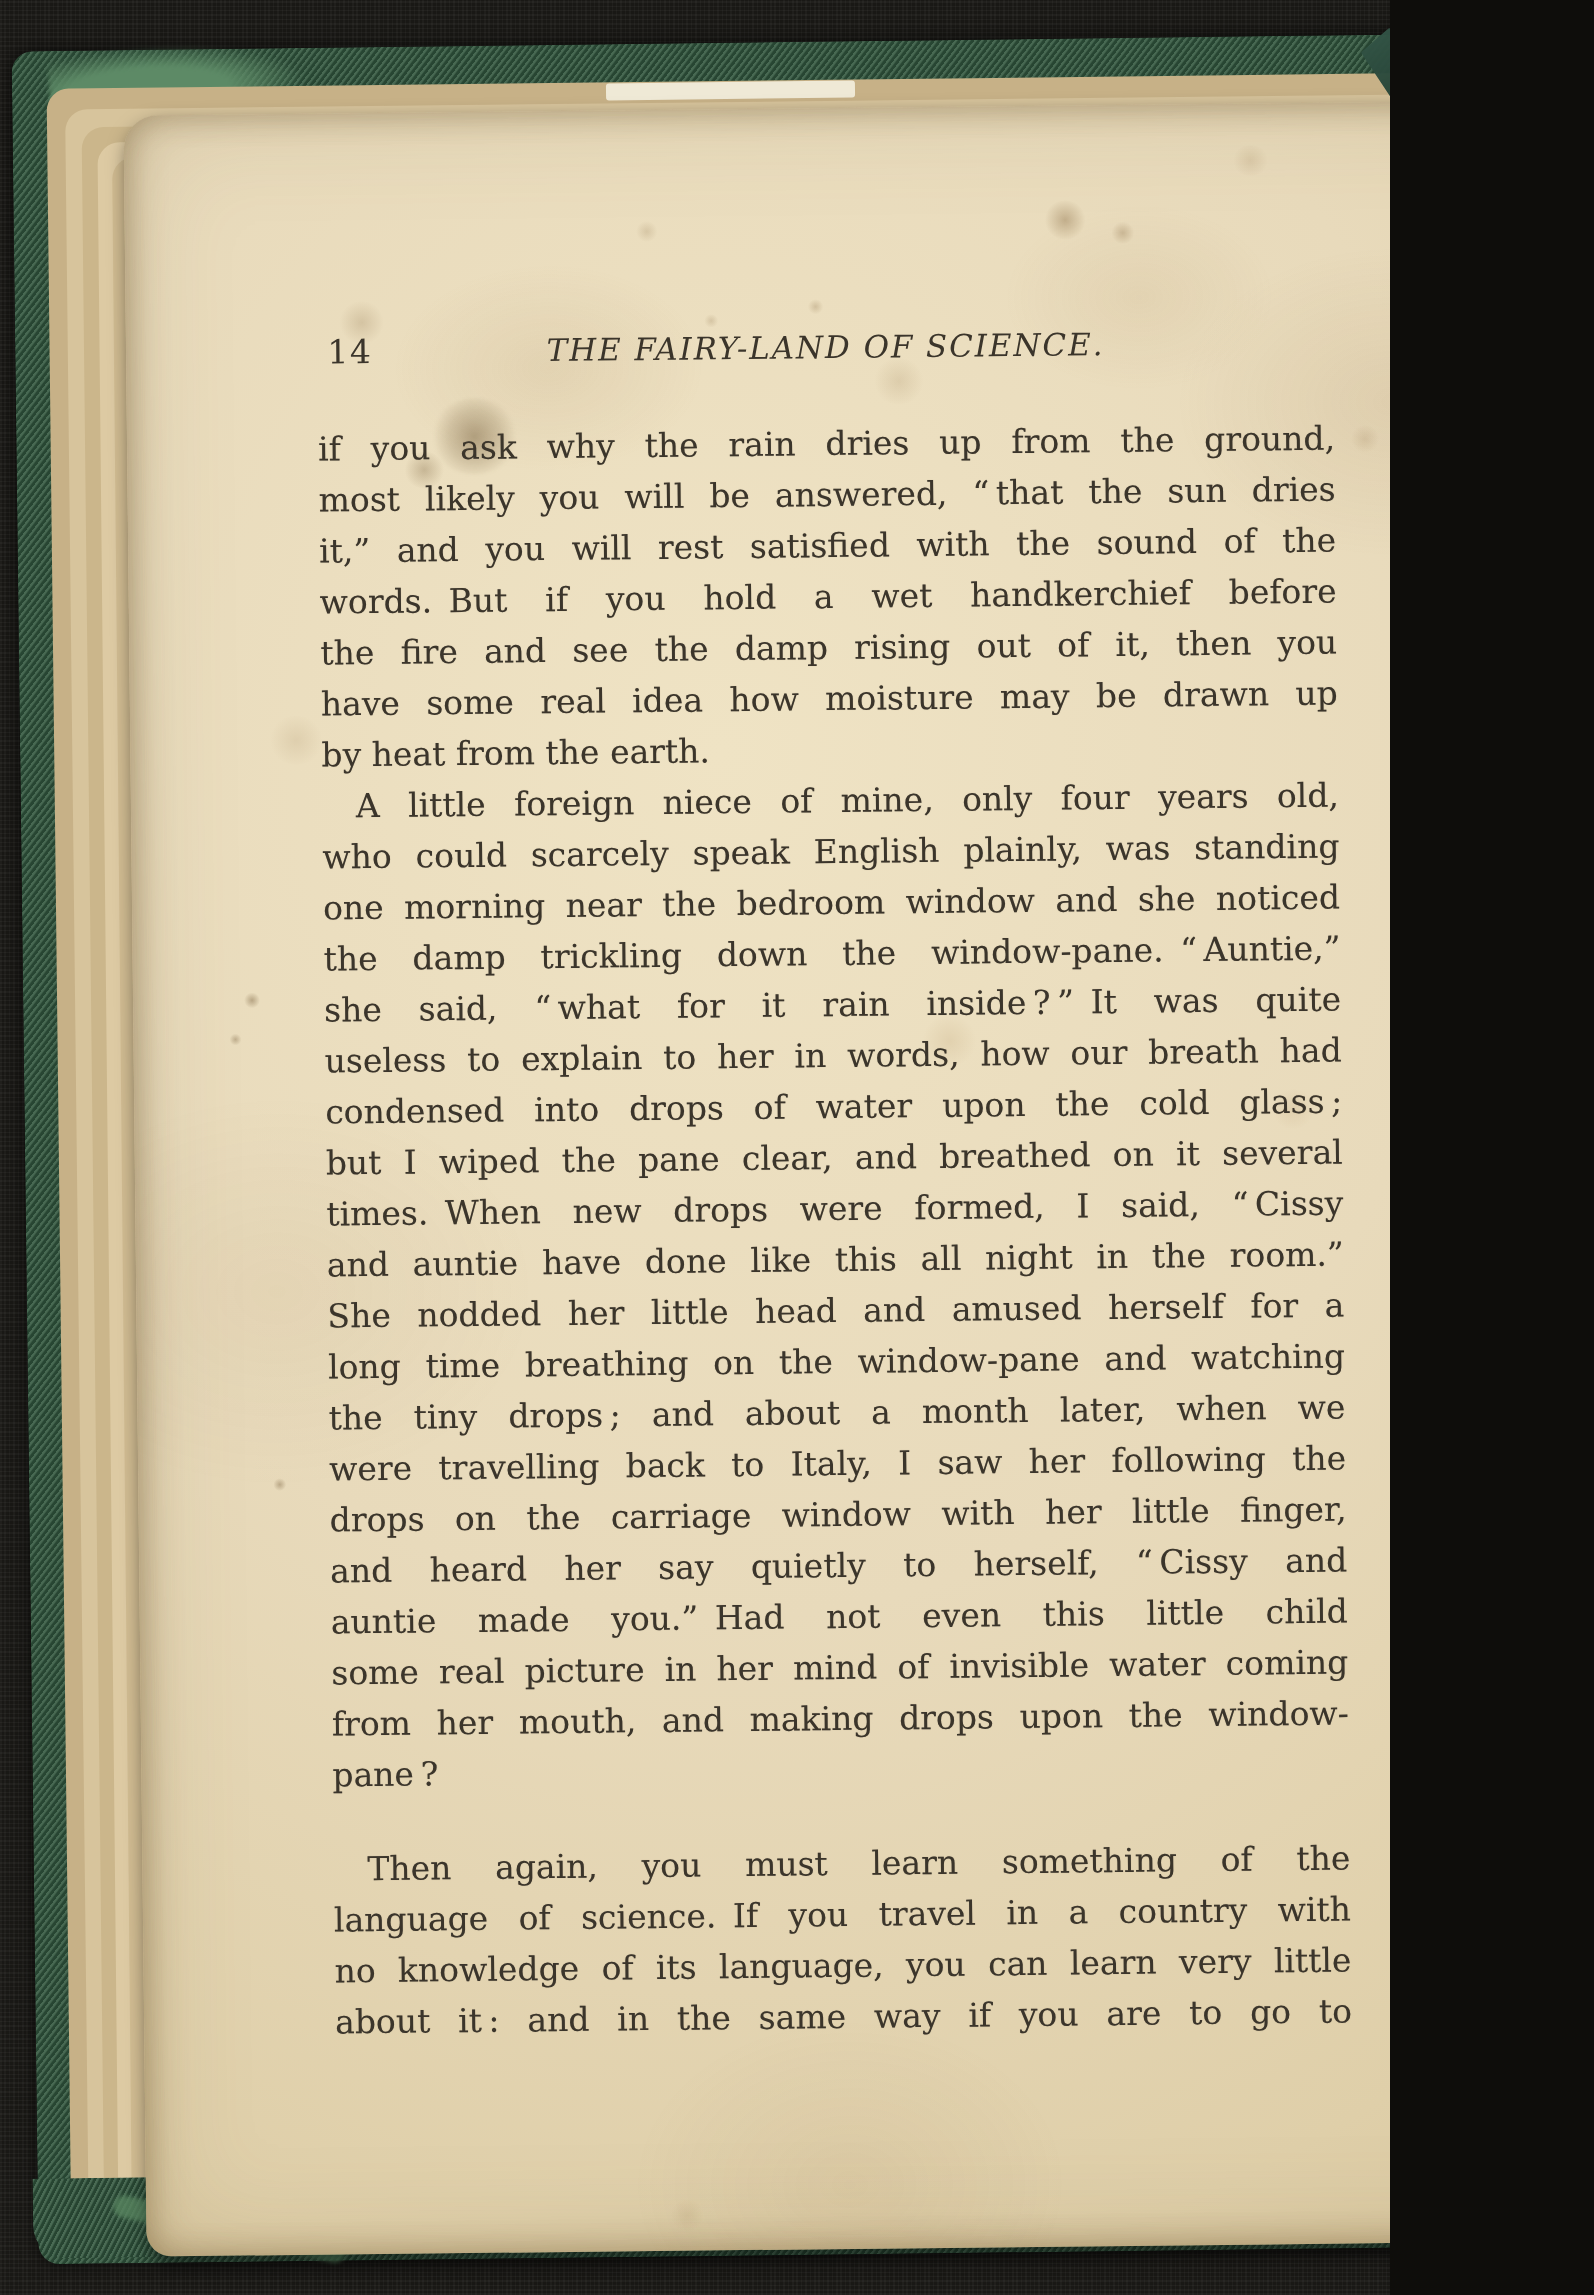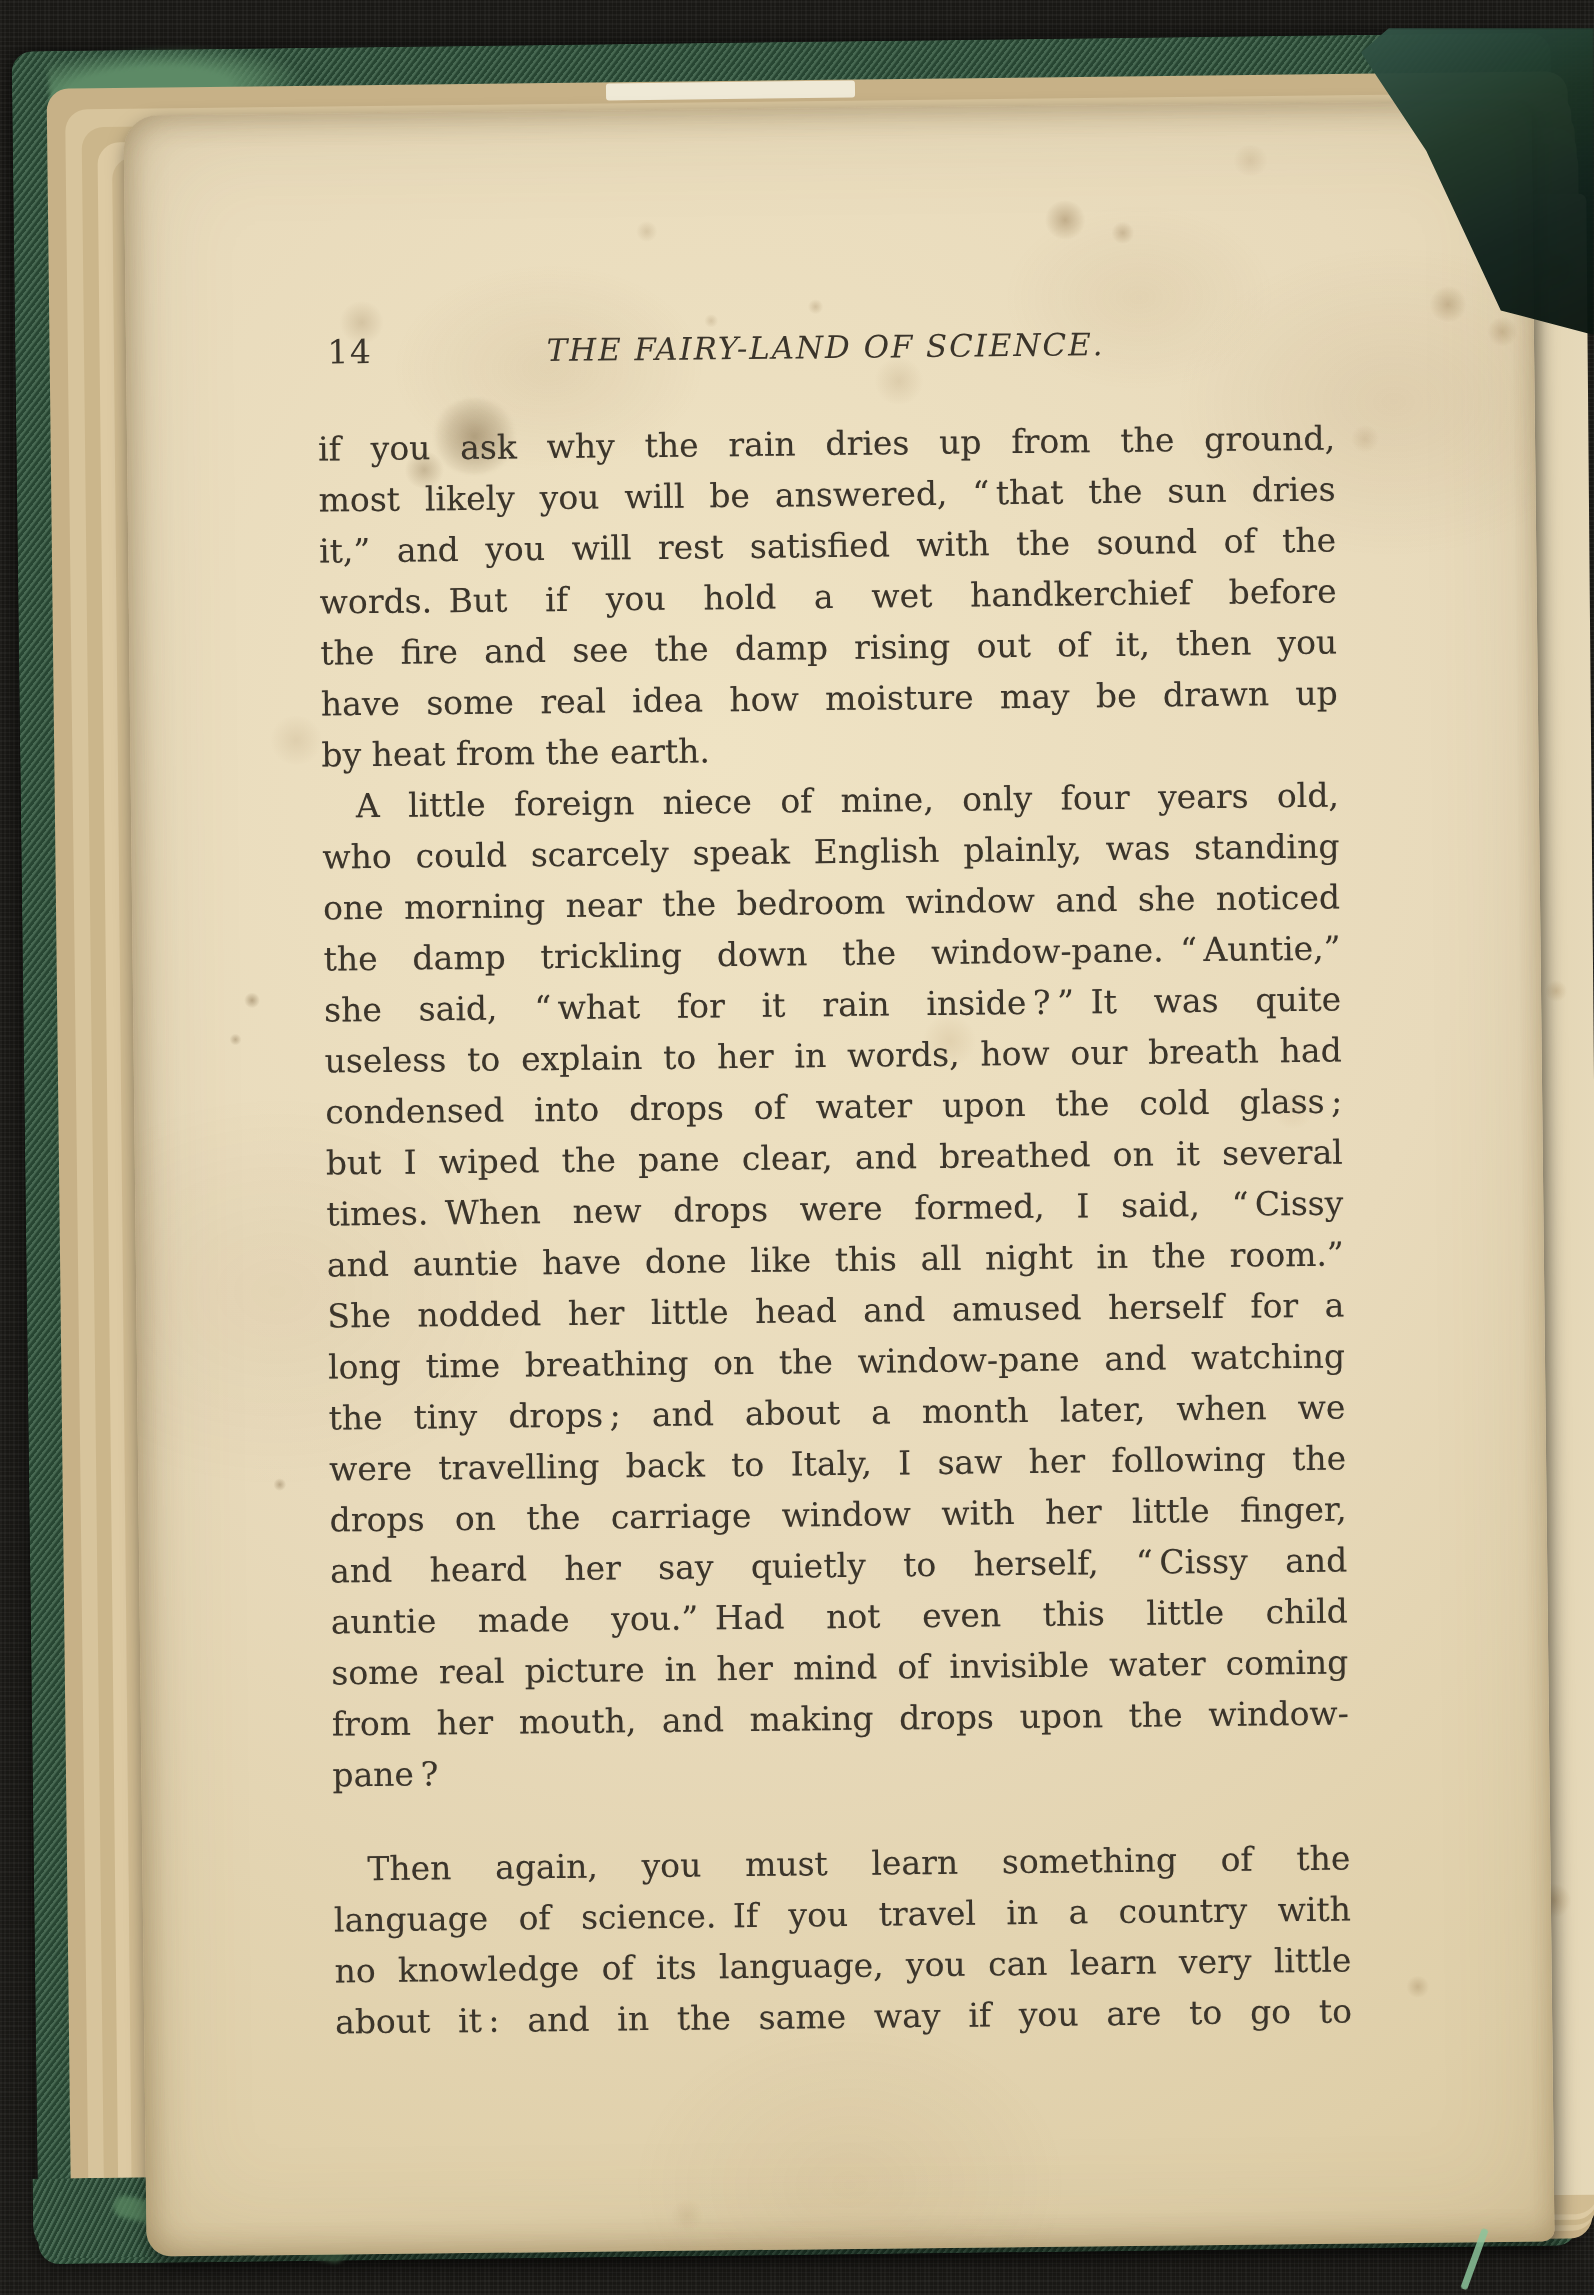--- a/index.html
+++ b/index.html
@@ -1,17 +1,17 @@
 <!DOCTYPE html>
 <html style="font-size:12px"><head>
 <meta charset="utf-8">
 <style>
   html,body{margin:0;padding:0;background:#0e0d0b;}
   #canvas{
-    position:relative; width:1594px; height:2295px; overflow:hidden;
+    position:relative; width:1390px; height:2295px; overflow:hidden;
     background-color:#191815;
     background-image:
       repeating-linear-gradient(0deg, rgba(255,255,255,.035) 0 1.5px, rgba(0,0,0,0) 1.5px 4.4px),
       repeating-linear-gradient(90deg, rgba(255,255,255,.03) 0 1.5px, rgba(0,0,0,0) 1.5px 4.4px);
     font-family:"DejaVu Serif","Liberation Serif",serif;
   }
   .cover{
     position:absolute; left:25px; top:42px; width:1539px; height:2213px;
     border-radius:21px; transform:rotate(-0.7deg);
     background-color:#33553f;

